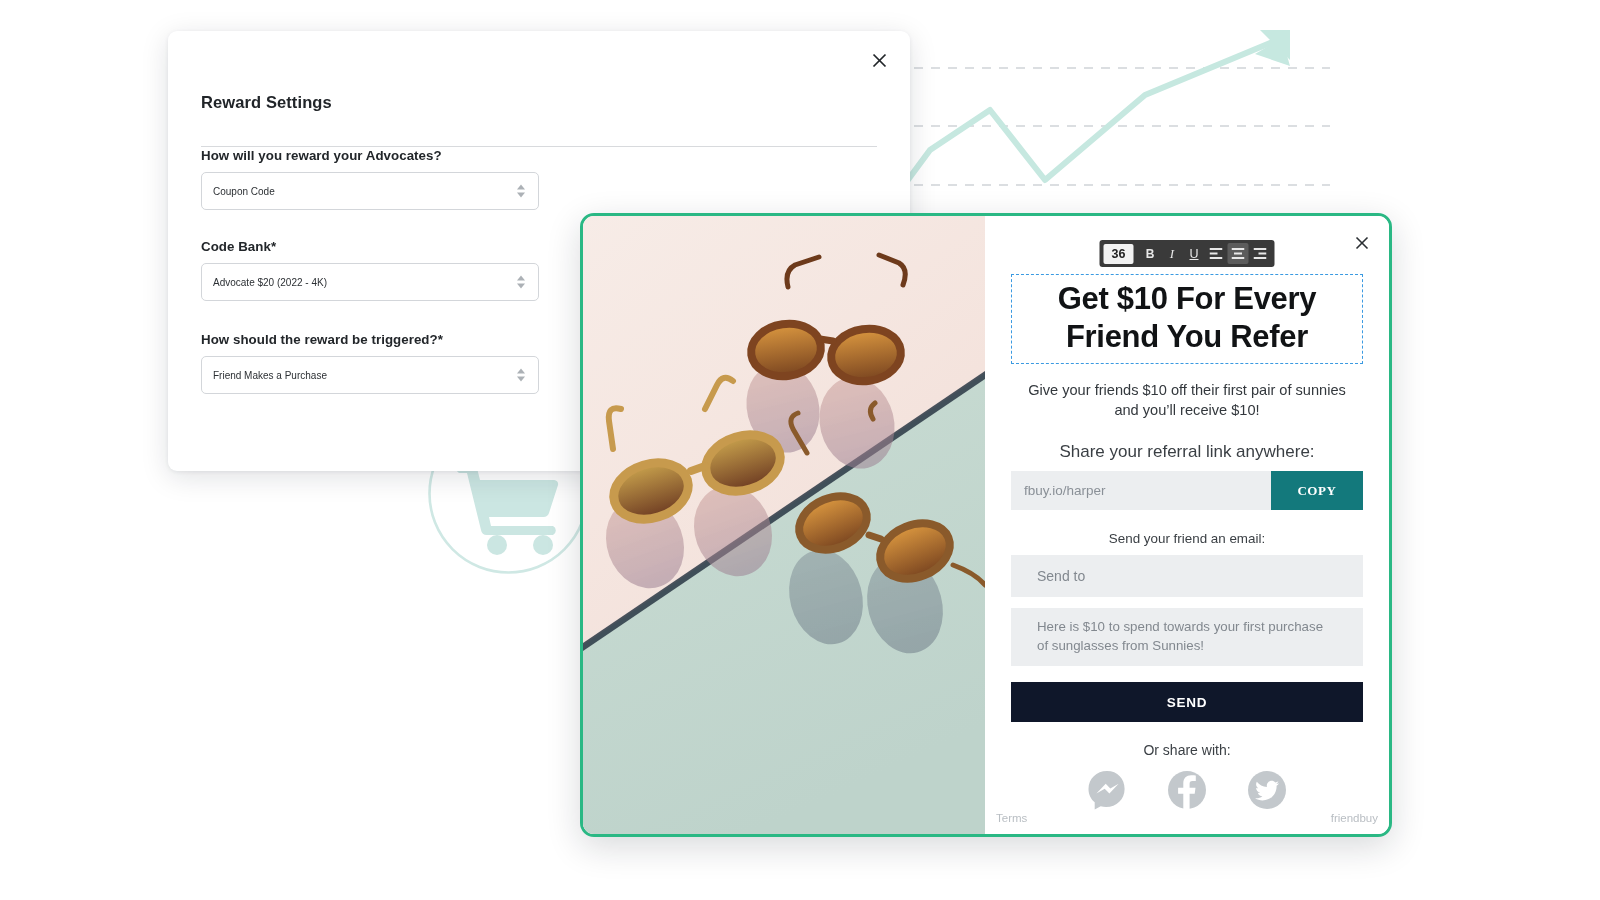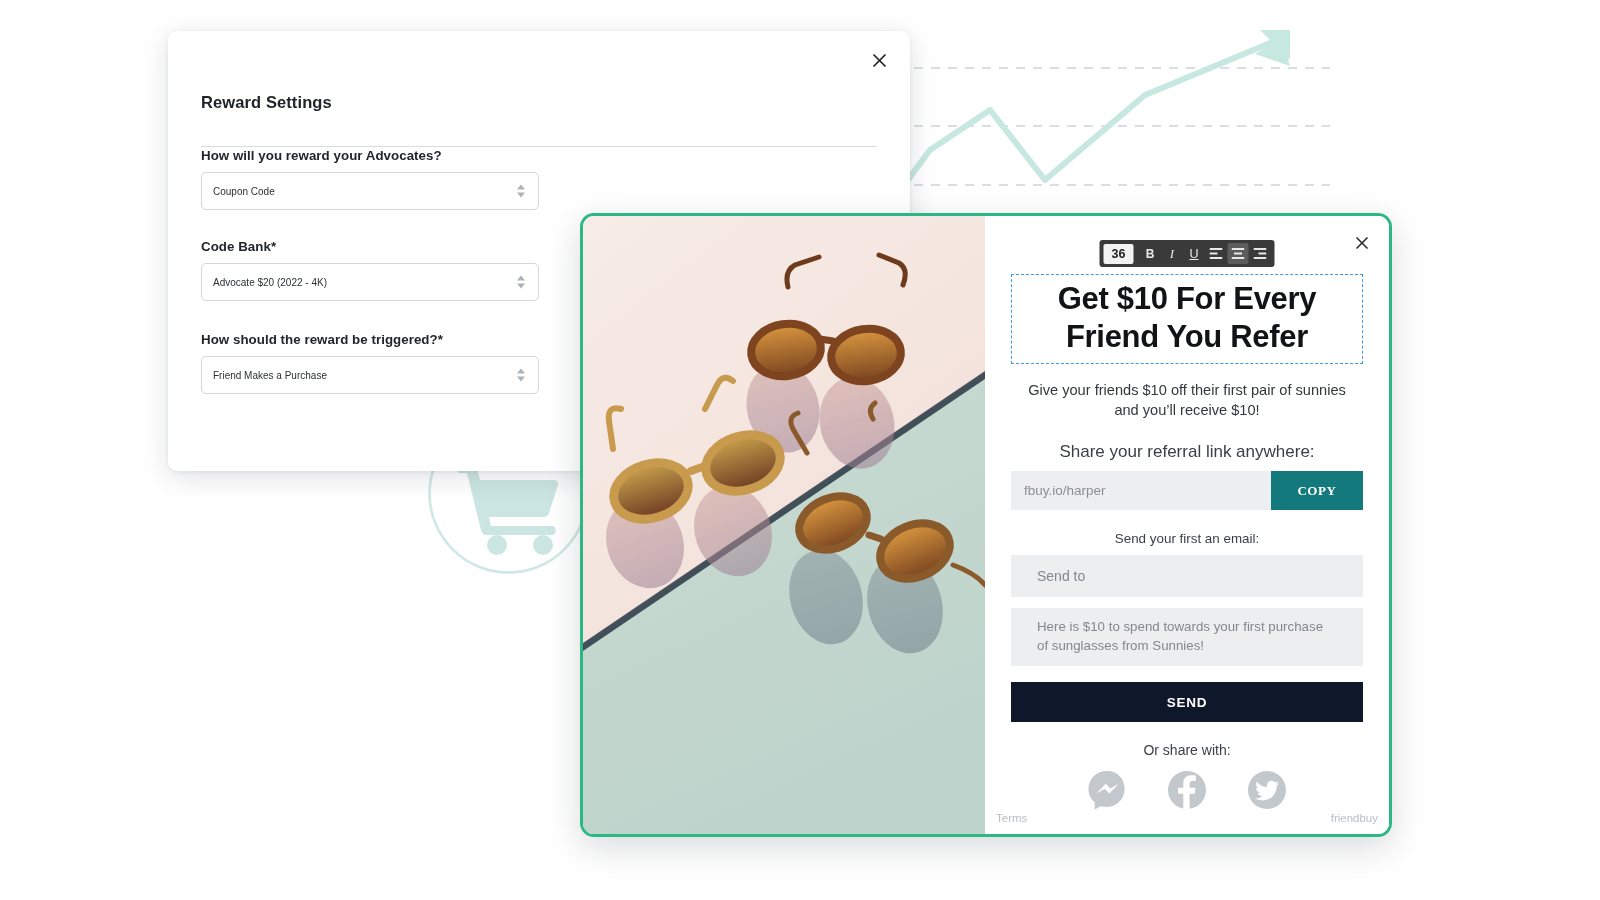--- a/index.html
+++ b/index.html
@@ -351,21 +351,21 @@
 
       <div class="subtext">Give your friends $10 off their first pair of sunnies and you’ll receive $10!</div>
 
       <div class="section-label">Share your referral link anywhere:</div>
 
       <div class="link-row">
         <input class="link-input" placeholder="fbuy.io/harper" style="">
         <button class="copy-btn">COPY</button>
       </div>
 
-      <div class="email-label">Send your first an email:</div>
+      <div class="email-label">Send your friend an email:</div>
 
       <input class="email-input" placeholder="Send to" style="">
 
       <textarea class="msg-box" placeholder="Here is $10 to spend towards your first purchase of sunglasses from Sunnies!" style=""></textarea>
 
       <button class="send-btn">SEND</button>
 
       <div class="share-label">Or share with:</div>
 
       <div class="social-row">

